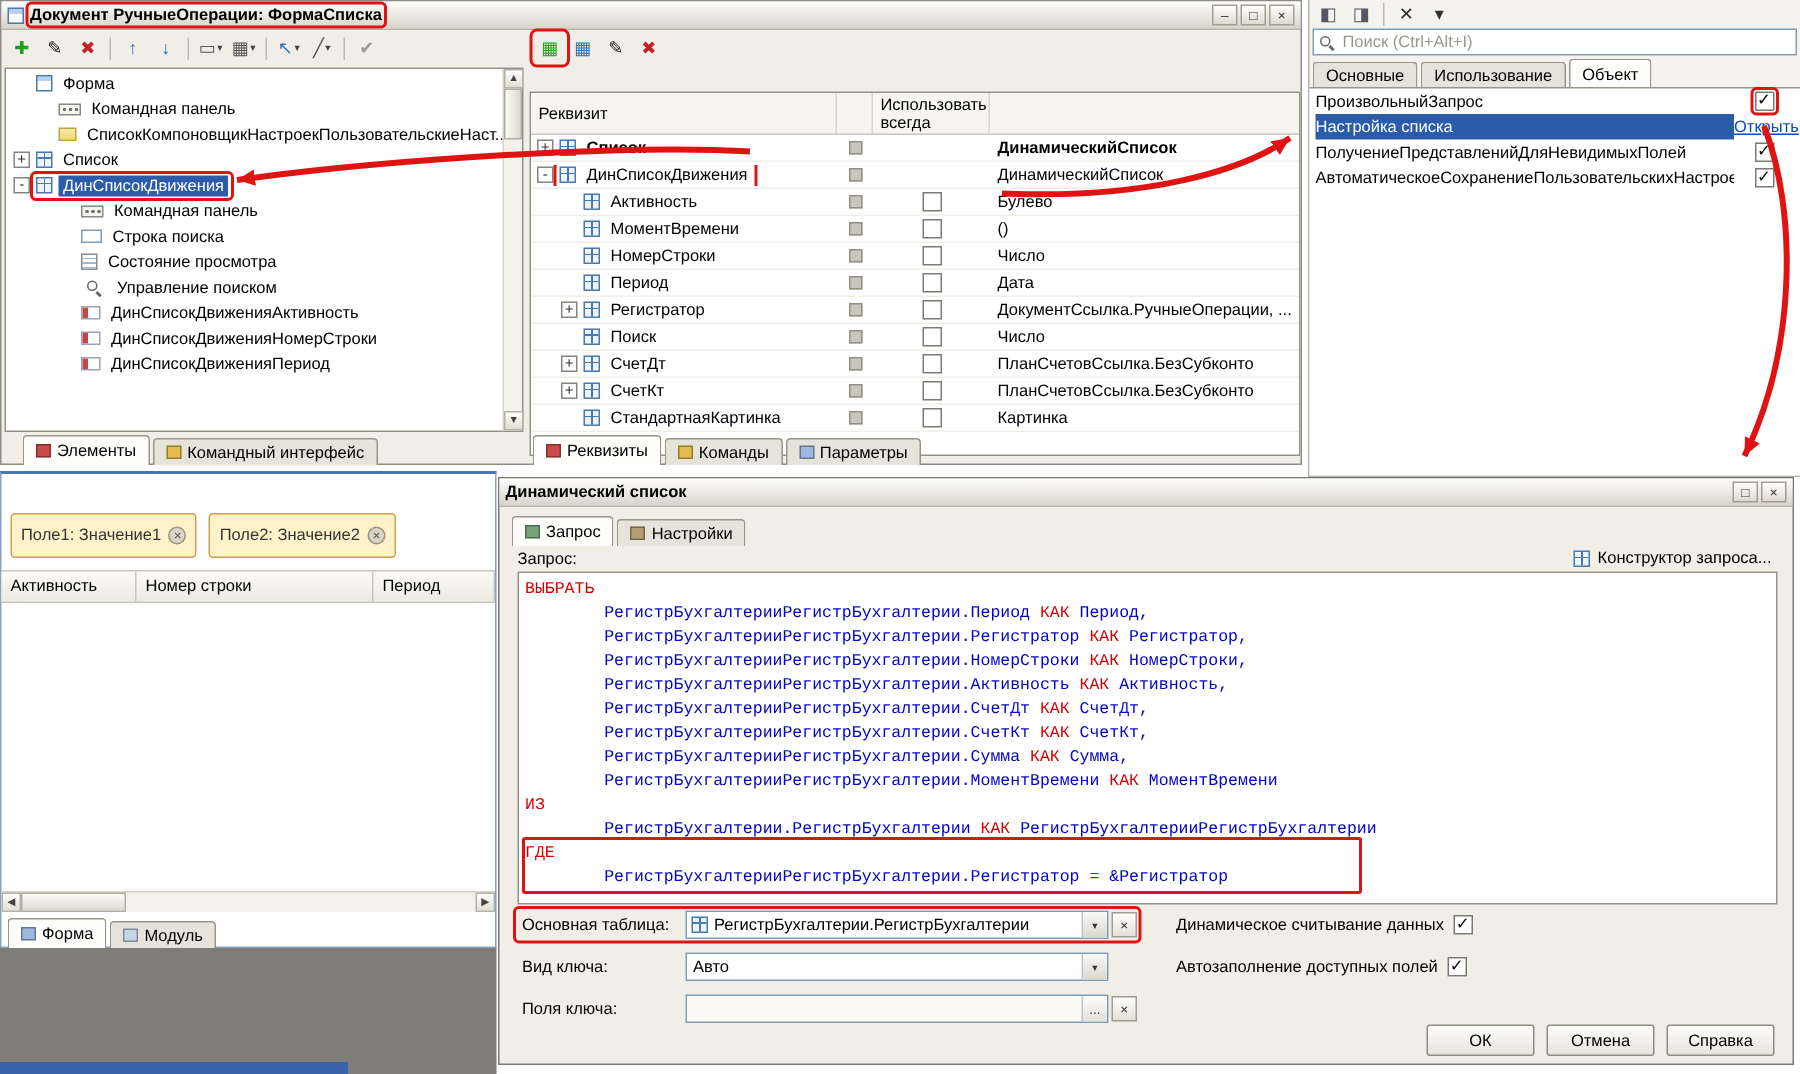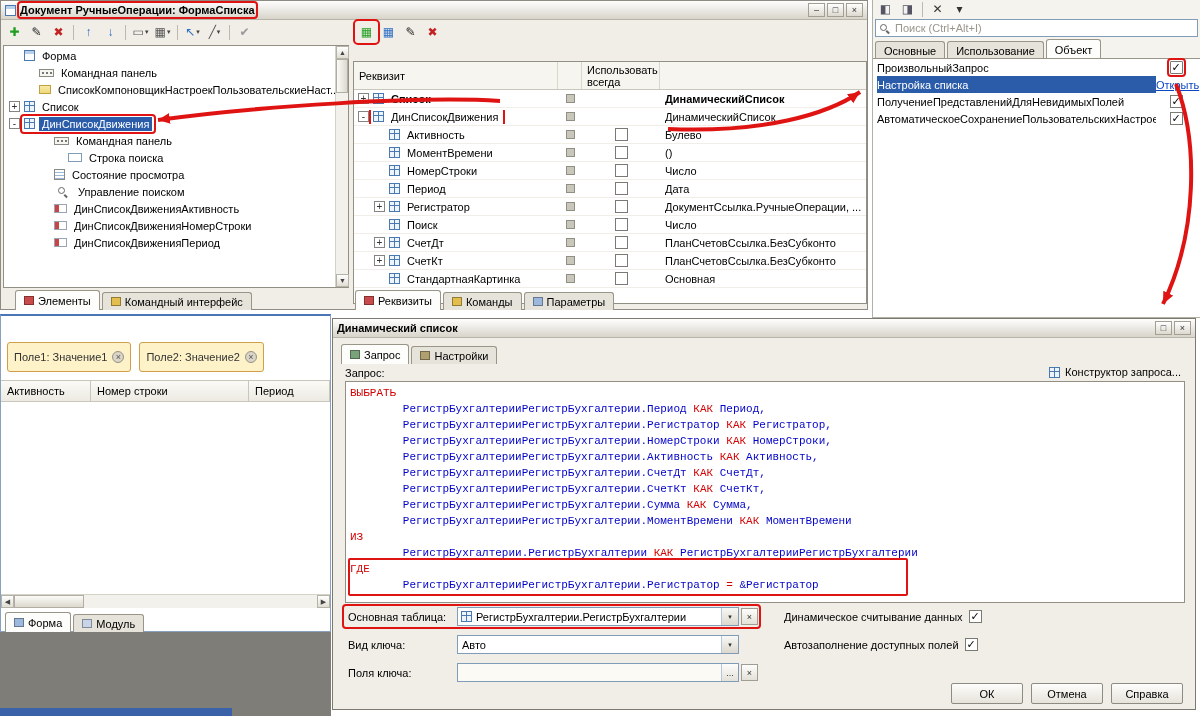--- a/index.html
+++ b/index.html
@@ -199,21 +199,21 @@
               <span class="node-label">ДинСписокДвижения</span>
             </span>
           </div>
           <div class="tree-row" style="padding-left: 34px;">
             <span class="exp-spacer"></span>
             <span class="node">
               <span class="ic ic-cmdbar"></span>
               <span class="node-label">Командная панель</span>
             </span>
           </div>
-          <div class="tree-row" style="padding-left: 48px;">
+          <div class="tree-row" style="padding-left: 34px;">
             <span class="exp-spacer"></span>
             <span class="node">
               <span class="ic ic-textfield"></span>
               <span class="node-label">Строка поиска</span>
             </span>
           </div>
           <div class="tree-row" style="padding-left: 34px;">
             <span class="exp-spacer"></span>
             <span class="node">
               <span class="ic ic-viewstate"></span>
@@ -436,21 +436,21 @@
                 <span class="ic ic-grid"></span>
                 <span class="node-label">СтандартнаяКартинка</span>
               </span>
             </div>
             <div class="attr-cell-marker">
               <span class="marker"></span>
             </div>
             <div class="attr-cell-use">
               <span class="cb"></span>
             </div>
-            <div class="attr-cell-type">Основная</div>
+            <div class="attr-cell-type">Картинка</div>
           </div>
         </div>
     </div>
     <div class="tabs" id="attr-tabs" style="left:354px;top:289px">
         <span class="tab active">
           <span class="tabicon" style="background: rgb(200, 74, 74);"></span>
           <span>Реквизиты</span>
         </span>
         <span class="tab">
           <span class="tabicon" style="background: rgb(227, 189, 78);"></span>

